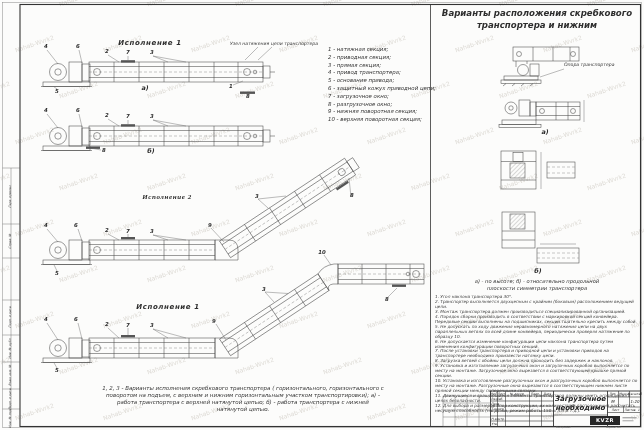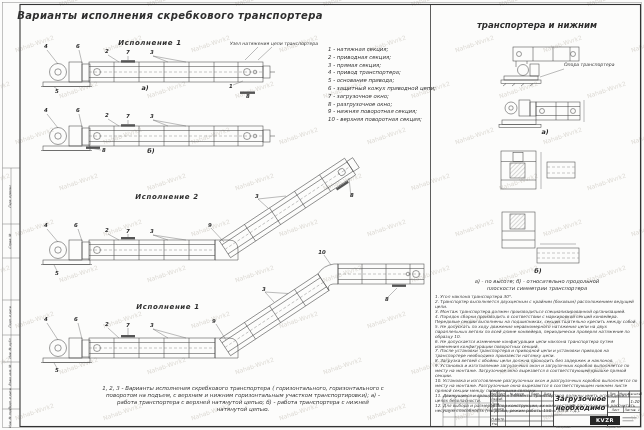--- a/index.html
+++ b/index.html
@@ -394,25 +394,25 @@
         <line x1="443" y1="403" x2="490.5" y2="403"></line>
         <line x1="443" y1="410" x2="490.5" y2="410"></line>
         <line x1="443" y1="417" x2="490.5" y2="417"></line>
       </g>
 
       <rect x="622.5" y="417" width="14" height="1.4" fill="#aaa" stroke="none"></rect>
       <rect x="622.5" y="420" width="11" height="1.4" fill="#bbb" stroke="none"></rect>
     </g>
   </svg>
 
-  <span class="t title-l c" style="left:170px;top:16px;">Варианты исполнения скребкового транспортера</span>
+  <span class="t title-r c" style="left:537px;top:13px;">Варианты расположения скребкового</span>
   <span class="t title-r c" style="left:537px;top:25px;">транспортера и нижним</span>
 
   <span class="t execlbl c" style="left:150px;top:43px;">Исполнение  1</span>
-  <span class="t execlbl c" style="left:167px;top:197px;">Исполнение  2</span>
+  <span class="t execlbl c" style="left:167px;top:197px;font-family:Liberation Serif, serif;">Исполнение  2</span>
   <span class="t execlbl c" style="left:168px;top:307px;">Исполнение  1</span>
   <span class="t note-sm c" style="left:274px;top:44px;">Узел натяжения цепи транспортера</span>
 
   <span class="t viewlbl c" style="left:145px;top:88px;">а)</span>
   <span class="t viewlbl c" style="left:151px;top:151px;">б)</span>
 
   <span class="t num c" style="left:46px;top:47px;">4</span>
   <span class="t num c" style="left:78px;top:47px;">6</span>
   <span class="t num c" style="left:107px;top:52px;">2</span>
   <span class="t num c" style="left:128px;top:53px;">7</span>

